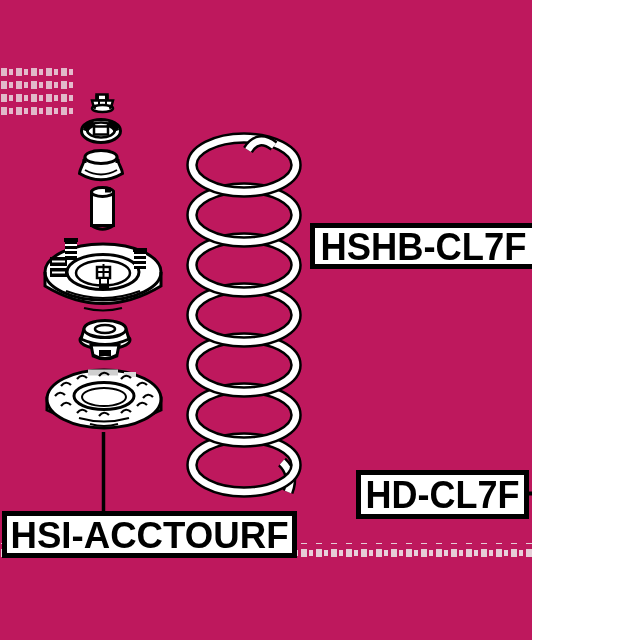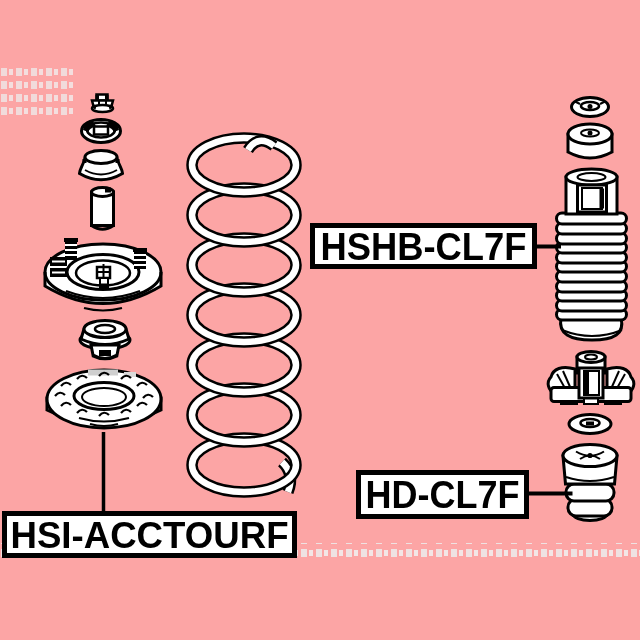--- a/index.html
+++ b/index.html
@@ -1,16 +1,16 @@
 <!DOCTYPE html>
 <html><head>
 <meta charset="utf-8">
 <style>
   html,body{margin:0;padding:0;background:#fff;}
-  .stage{position:relative;width:640px;height:640px;background:#fca5a5;overflow:hidden;
+  .stage{position:relative;width:532px;height:640px;background:#be185d;overflow:hidden;
          font-family:"Liberation Sans", sans-serif;}
   svg{position:absolute;left:0;top:0;}
   
   .fw  {fill:#fff;stroke:#000;stroke-width:3;}
   .fw25{fill:#fff;stroke:#000;stroke-width:2.5;}
   .fw2 {fill:#fff;stroke:#000;stroke-width:2;}
   .ln  {fill:none;stroke:#000;stroke-width:3;}
   .ln2 {fill:none;stroke:#000;stroke-width:2;}
   .ln22{fill:none;stroke:#000;stroke-width:2.2;}
   .blk {fill:#000;stroke:none;}

